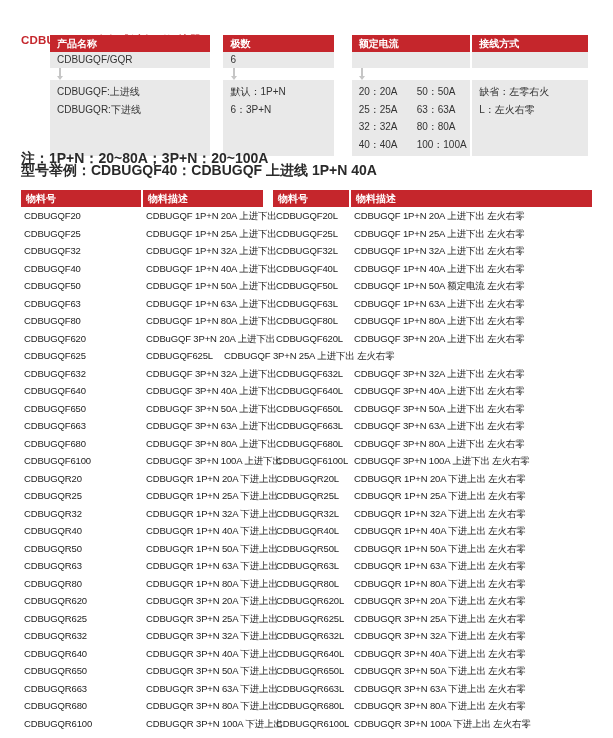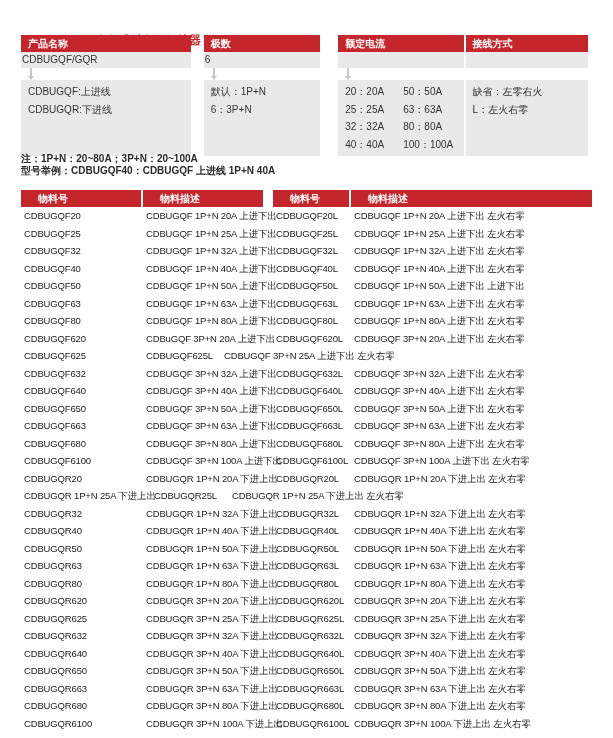--- a/index.html
+++ b/index.html
@@ -10,32 +10,32 @@
     color:#222222;
   }
   .title {
     position:absolute; left:21px; top:7px;
     font-size:11.5px; font-weight:bold; color:#c5262c; letter-spacing:0.2px;margin-top:26px;
   }
 
   
   .sel { position:absolute; left:21px; top:35px; width:567px; }
   .flexrow { display:flex; }
-  .sc1 { width:172px; margin-right:13px; }
+  .sc1 { width:172px; margin-right:13px;margin-left:29px; }
   .sc2 { width:118px; margin-right:18px; }
   .sc3 { width:127px; margin-right:2px; }
   .sc4 { width:124px; }
   .sel-head .cell {
     background:#c5262c; color:#ffffff; font-weight:bold;
     font-size:10px; height:17px; line-height:17px; padding-left:7px;
     white-space:nowrap; overflow:hidden;
   }
   .sel-model .cell {
     background:#e9e9e9; font-size:10px; height:16px; line-height:16px;
-    padding-left:1px; color:#333333; white-space:nowrap;
+    padding-left:7px; color:#333333; white-space:nowrap;
   }
   .arrow-zone { height:12px; }
   .arrow {
     position:relative; width:2px; height:8px; background:#c6c6c6;
     margin-left:9px; margin-top:0;
   }
   .arrow::after {
     content:""; position:absolute; top:8px; left:-2px;
     border-left:3px solid transparent; border-right:3px solid transparent;
     border-top:4px solid #c6c6c6;
@@ -45,34 +45,34 @@
     padding:3px 0 0 7px;
   }
   .sel-detail .line { line-height:17.5px; white-space:nowrap; }
   .cur-split { display:flex; }
   .cur-left { width:58px; }
   .cur-right { flex:1; }
 
   
   .notes {
     position:absolute; left:21px; top:153px;
-    font-size:10px; font-weight:bold; color:#2a2a2a;
+    font-size:14px; font-weight:bold; color:#2a2a2a;
   }
   .notes .line { line-height:11.5px; white-space:nowrap; }
 
   
   .mat { position:absolute; left:21px; top:190px; width:571px; }
   .mat-head { display:flex; height:17px; }
   .mc1 { width:120px; margin-right:2px; }
   .mc2 { width:120px; margin-right:10px; }
   .mc3 { width:76px;  margin-right:2px; }
   .mc4 { flex:1; }
   .mat-head .cell {
     background:#c5262c; color:#ffffff; font-weight:bold;
-    font-size:10px; line-height:17px; padding-left:17px; white-space:nowrap;
+    font-size:10px; line-height:17px; padding-left:5px; white-space:nowrap;
   }
   .mrow { display:flex; height:17.5px; line-height:17.5px; }
   .mrow .mcell {
     font-size:9.5px; letter-spacing:-0.15px; color:#1c1c1c;
     padding-left:3px; white-space:nowrap; overflow:visible;
   }
 </style>
 </head>
 <body>
 
@@ -169,21 +169,21 @@
       <div class="mrow">
         <div class="mcell mc1">CDBUGQF40</div>
         <div class="mcell mc2">CDBUGQF 1P+N 40A 上进下出</div>
         <div class="mcell mc3">CDBUGQF40L</div>
         <div class="mcell mc4">CDBUGQF 1P+N 40A 上进下出 左火右零</div>
       </div>
       <div class="mrow">
         <div class="mcell mc1">CDBUGQF50</div>
         <div class="mcell mc2">CDBUGQF 1P+N 50A 上进下出</div>
         <div class="mcell mc3">CDBUGQF50L</div>
-        <div class="mcell mc4">CDBUGQF 1P+N 50A 上进下出 上进下出</div>
+        <div class="mcell mc4">CDBUGQF 1P+N 50A 额定电流 左火右零</div>
       </div>
       <div class="mrow">
         <div class="mcell mc1">CDBUGQF63</div>
         <div class="mcell mc2">CDBUGQF 1P+N 63A 上进下出</div>
         <div class="mcell mc3">CDBUGQF63L</div>
         <div class="mcell mc4">CDBUGQF 1P+N 63A 上进下出 左火右零</div>
       </div>
       <div class="mrow">
         <div class="mcell mc1">CDBUGQF80</div>
         <div class="mcell mc2">CDBUGQF 1P+N 80A 上进下出</div>
@@ -237,20 +237,21 @@
         <div class="mcell mc3">CDBUGQF6100L</div>
         <div class="mcell mc4">CDBUGQF 3P+N 100A 上进下出 左火右零</div>
       </div>
       <div class="mrow">
         <div class="mcell mc1">CDBUGQR20</div>
         <div class="mcell mc2">CDBUGQR 1P+N 20A 下进上出</div>
         <div class="mcell mc3">CDBUGQR20L</div>
         <div class="mcell mc4">CDBUGQR 1P+N 20A 下进上出 左火右零</div>
       </div>
       <div class="mrow">
+        <div class="mcell mc1">CDBUGQR25</div>
         <div class="mcell mc2">CDBUGQR 1P+N 25A 下进上出</div>
         <div class="mcell mc3">CDBUGQR25L</div>
         <div class="mcell mc4">CDBUGQR 1P+N 25A 下进上出 左火右零</div>
       </div>
       <div class="mrow">
         <div class="mcell mc1">CDBUGQR32</div>
         <div class="mcell mc2">CDBUGQR 1P+N 32A 下进上出</div>
         <div class="mcell mc3">CDBUGQR32L</div>
         <div class="mcell mc4">CDBUGQR 1P+N 32A 下进上出 左火右零</div>
       </div>

